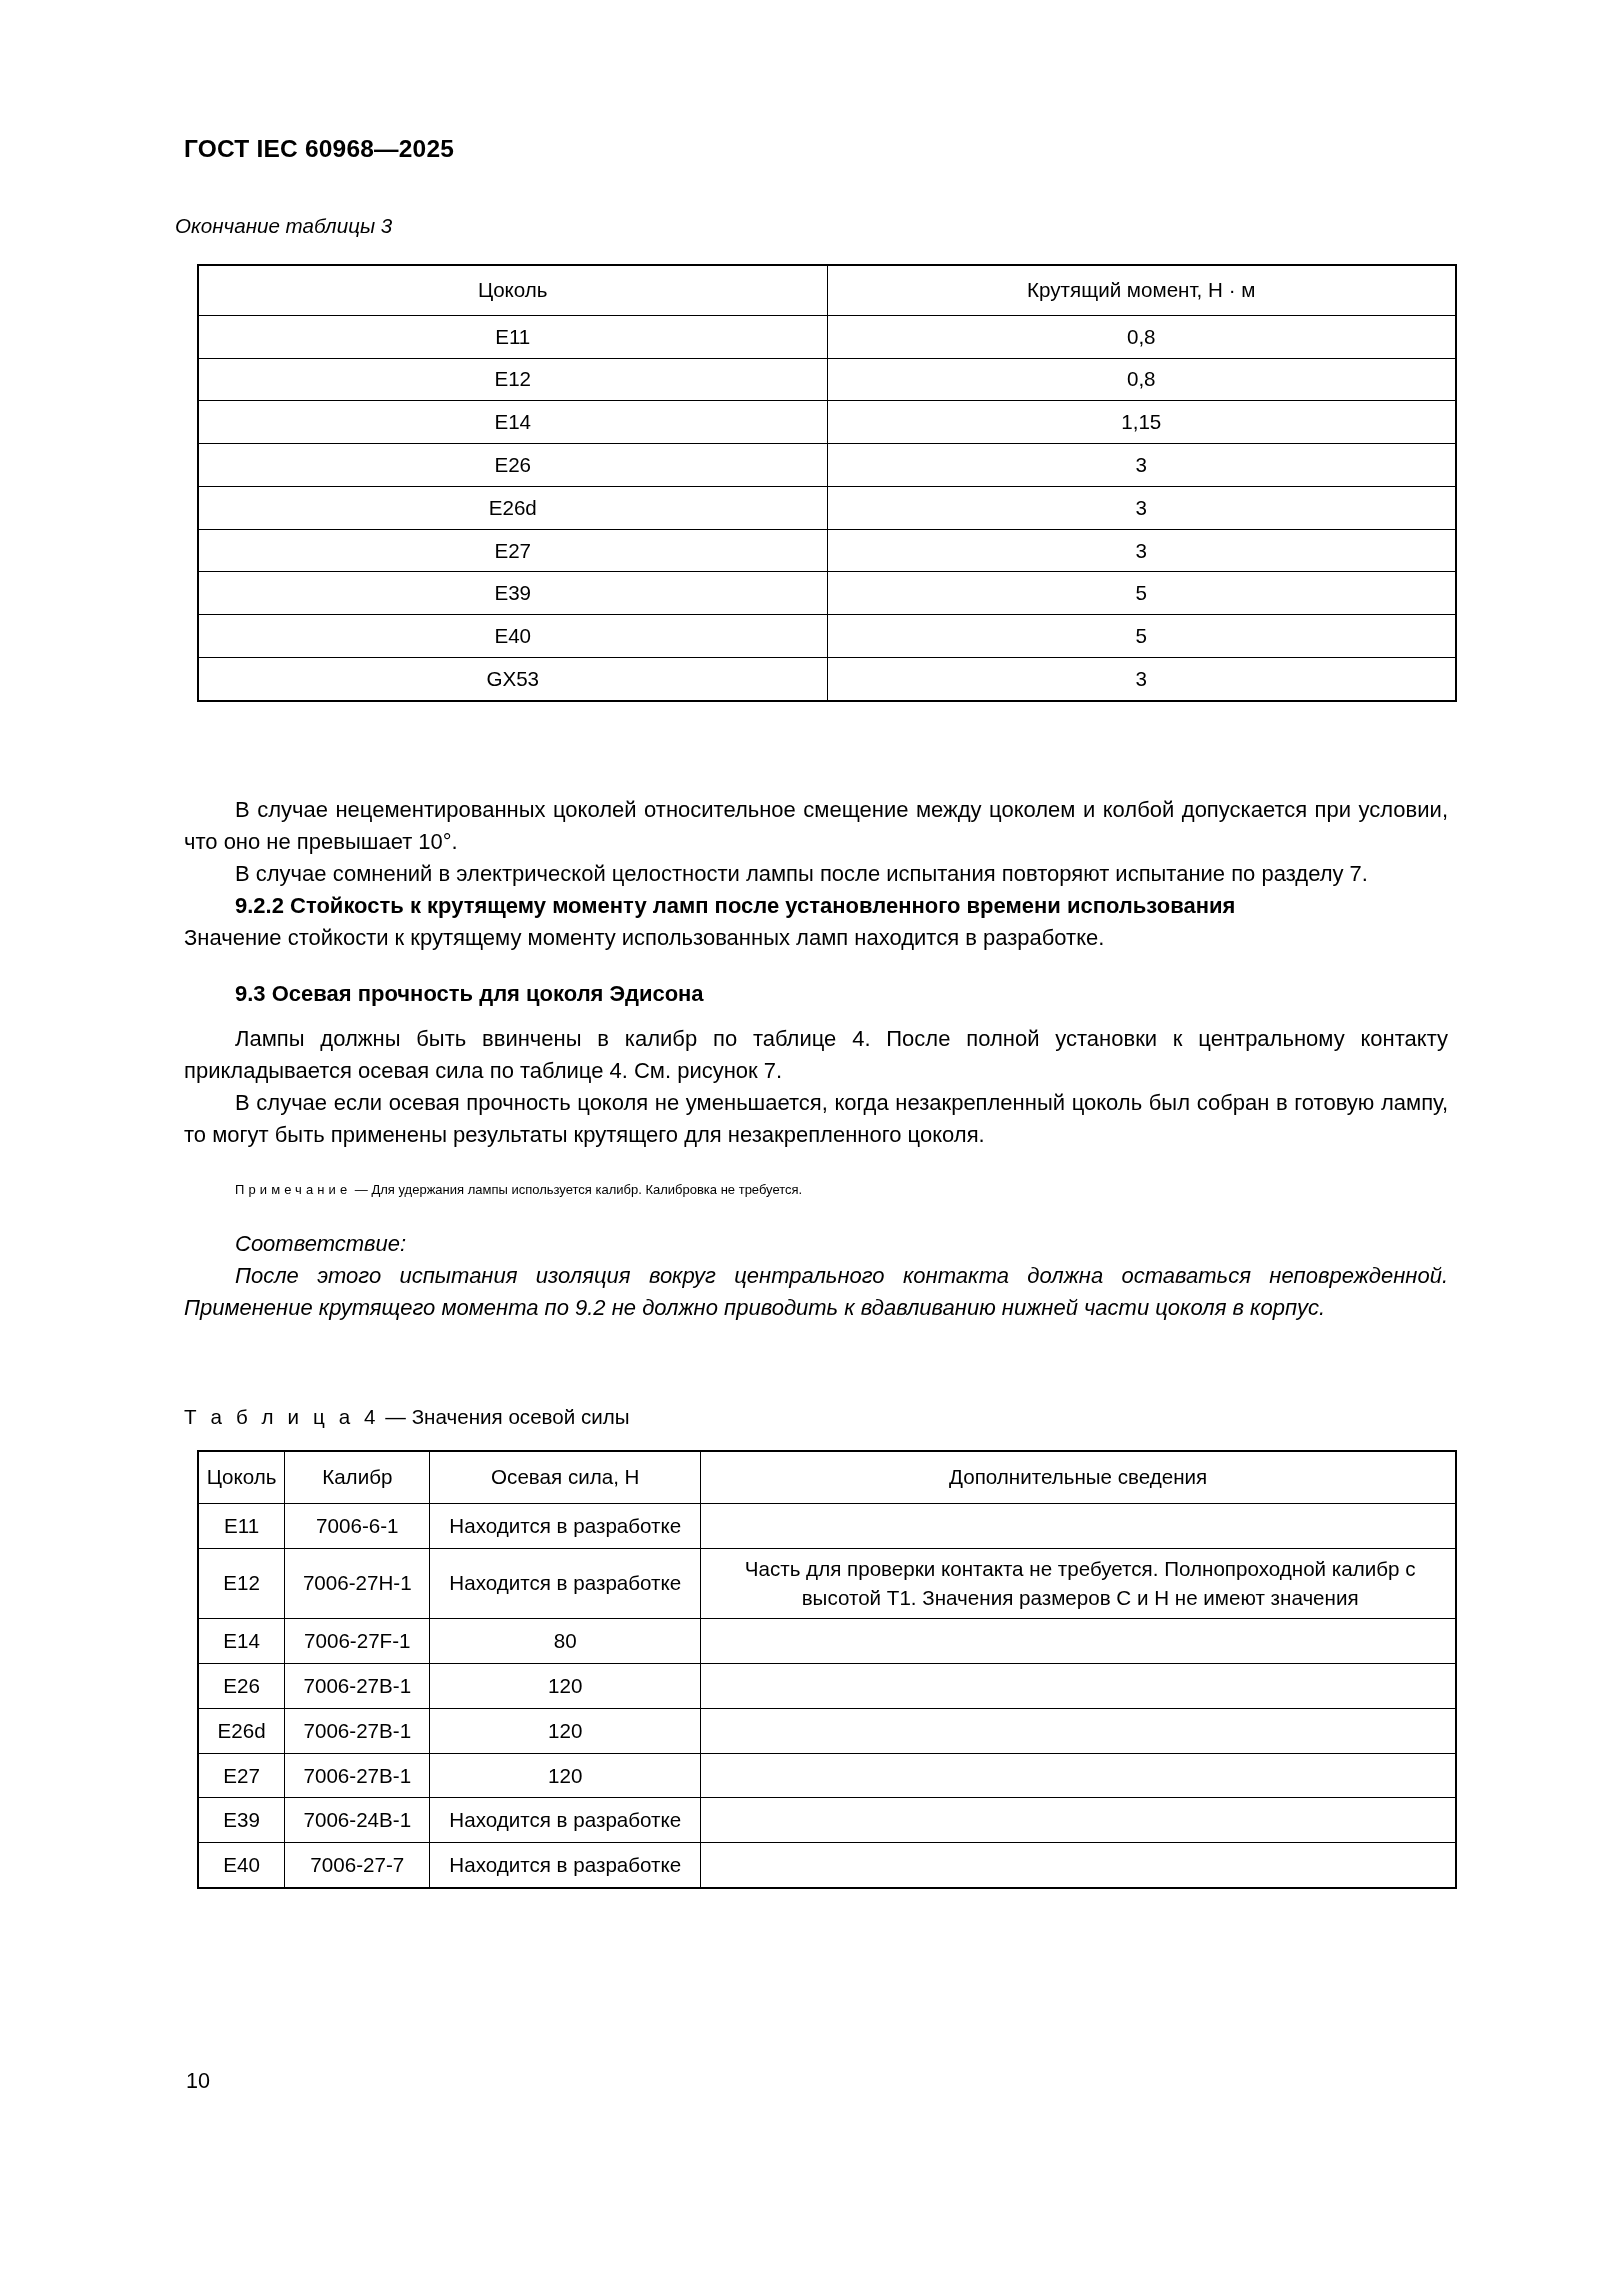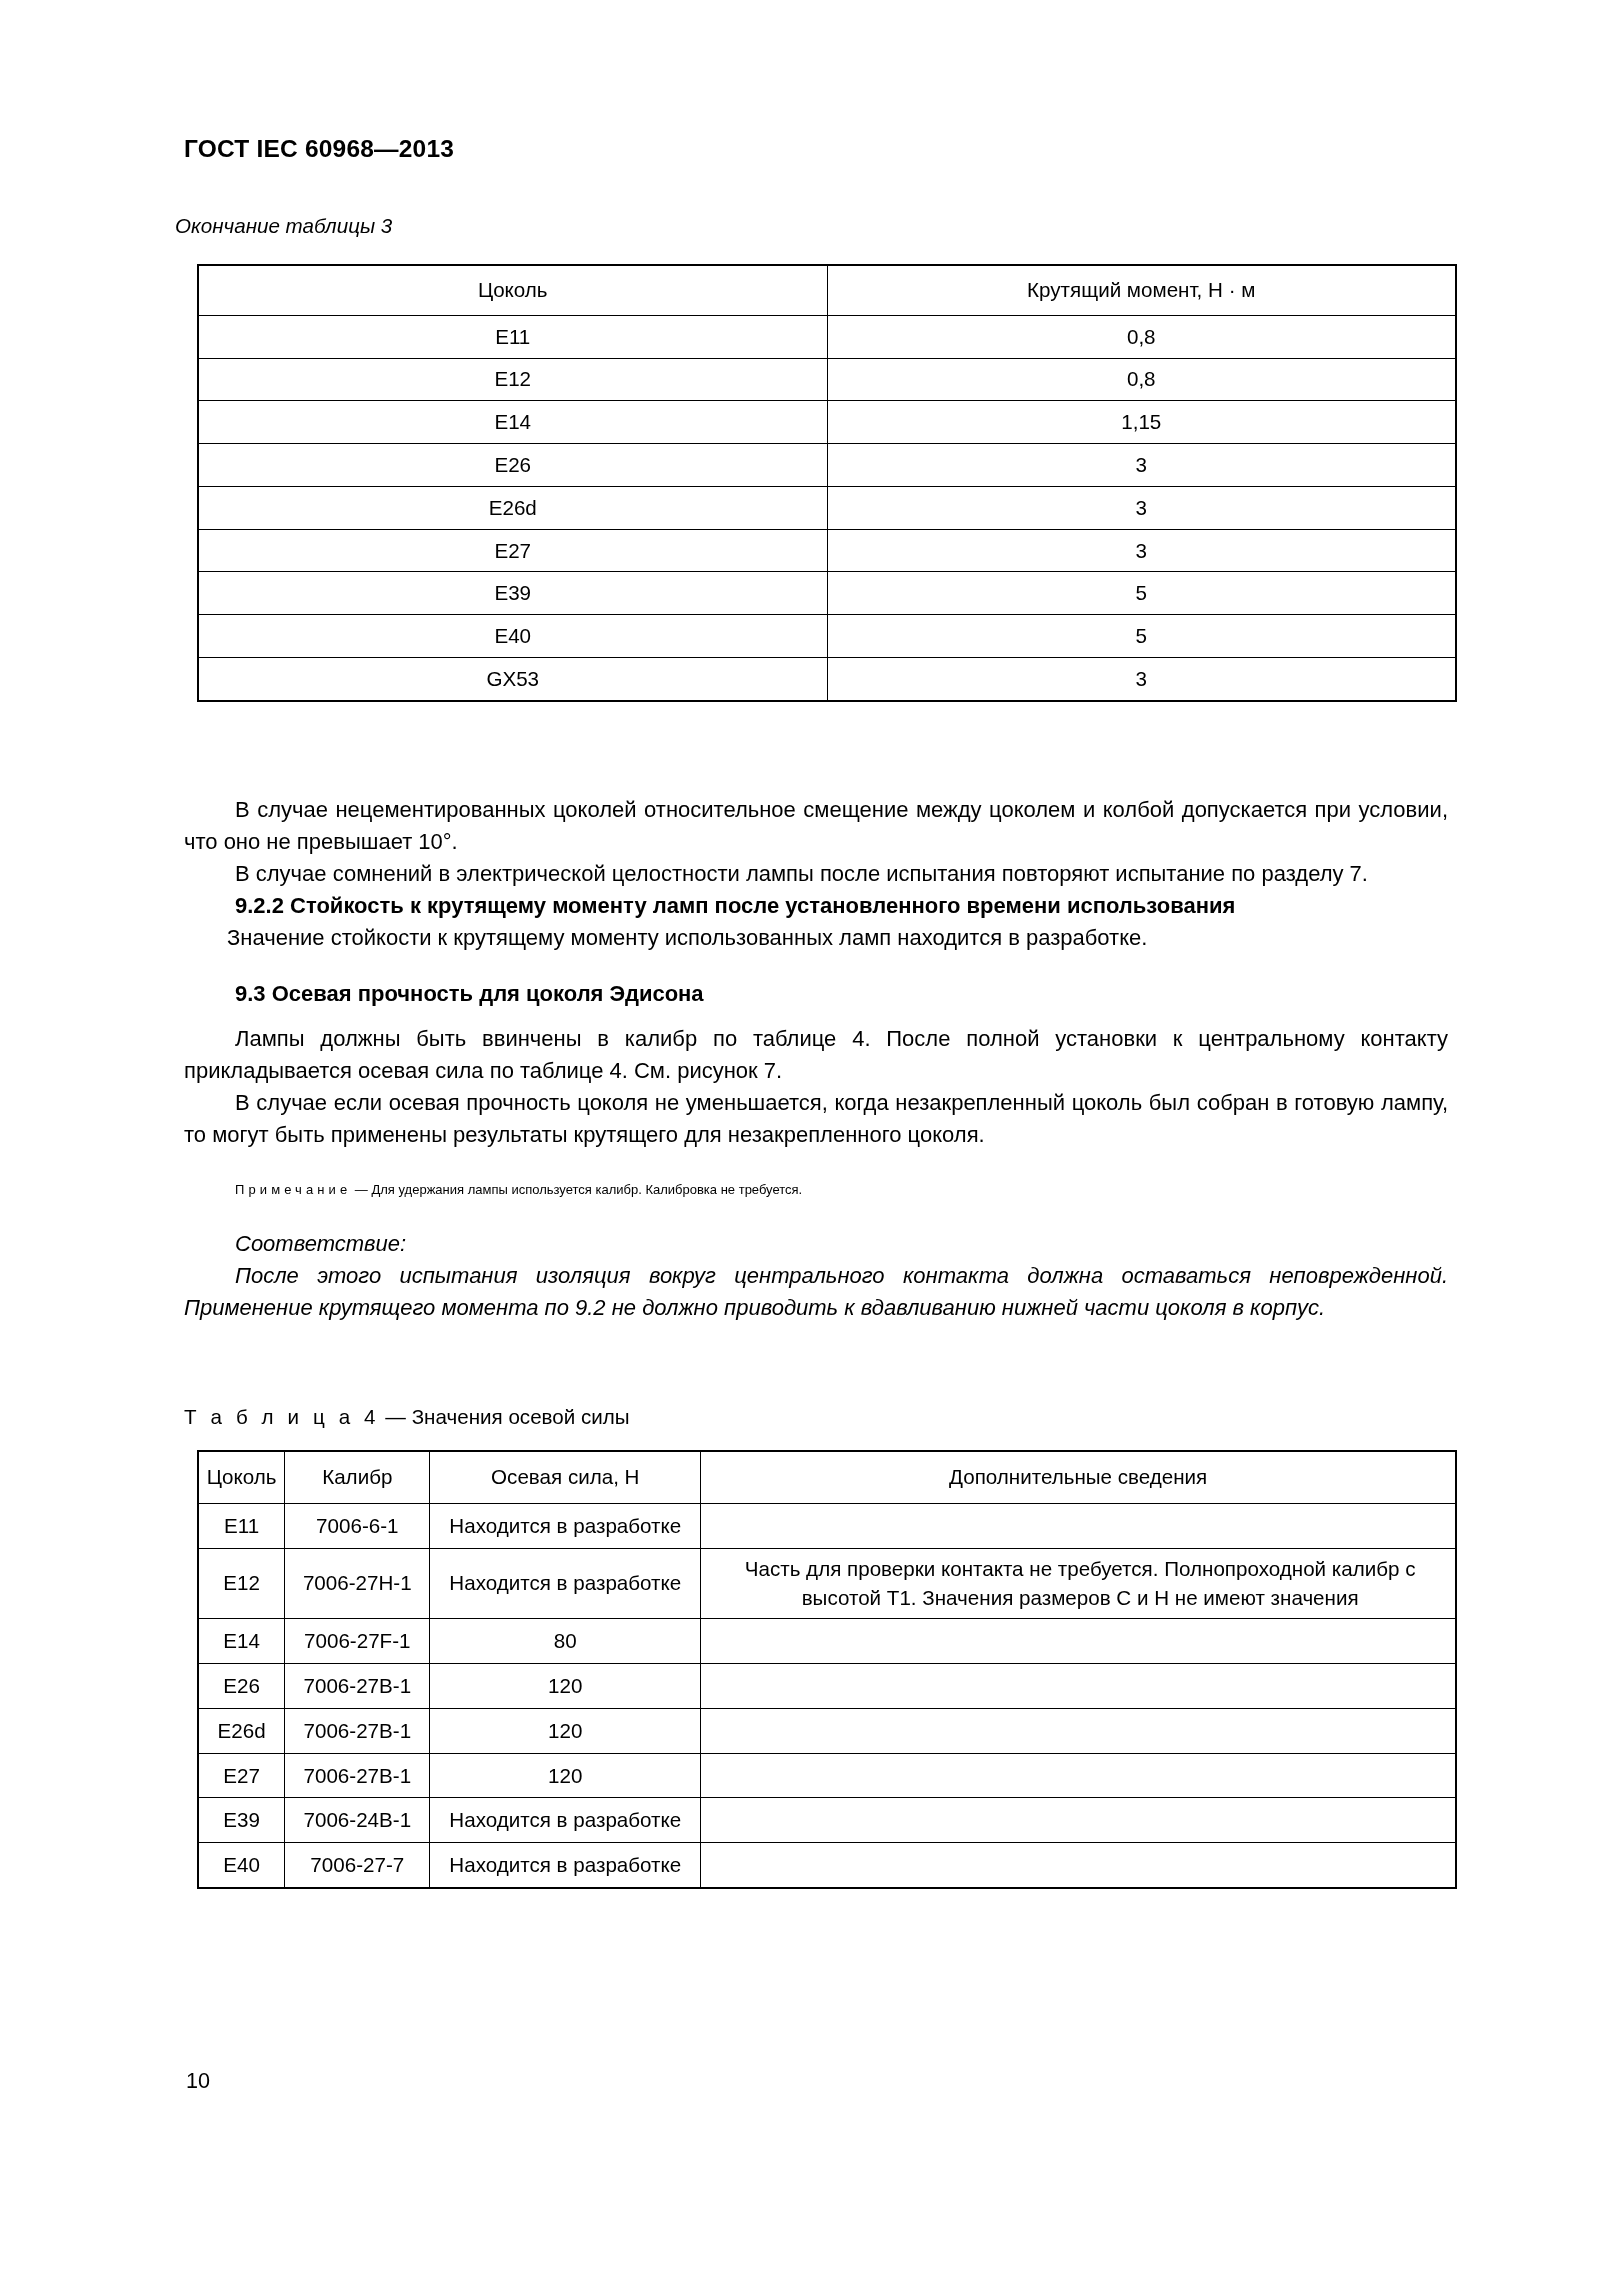--- a/index.html
+++ b/index.html
@@ -73,21 +73,21 @@
     width: 1264px;
     font-size: 22px;
     line-height: 32px;
     text-align: justify;
   }
   p.para {
     margin: 0;
     text-indent: 51px;
     text-align: justify;
   }
-  p.para.noindent { text-indent: 0; margin-left: 43px; }
+  p.para.noindent { text-indent: 0; }
   h4.heading {
     margin: 0;
     font-size: 22px;
     font-weight: bold;
     text-indent: 51px;
     line-height: 32px;
   }
   .spacer-sm { height: 13.7px; }
   .spacer-md { height: 23.5px; }
   .note {
@@ -146,21 +146,21 @@
     left: 186px;
     top: 2068px;
     font-size: 21.6px;
   }
 </style>
 </head>
 <body>
 
 <div class="page">
 
-  <div class="doc-header">ГОСТ IEC 60968—2013</div>
+  <div class="doc-header">ГОСТ IEC 60968—2025</div>
 
   <div class="table-continuation">Окончание таблицы 3</div>
 
   <div class="t3">
     <table class="grid">
       <colgroup>
           <col class="c1">
           <col class="c2">
         </colgroup>
       <tbody id="t3-body">

